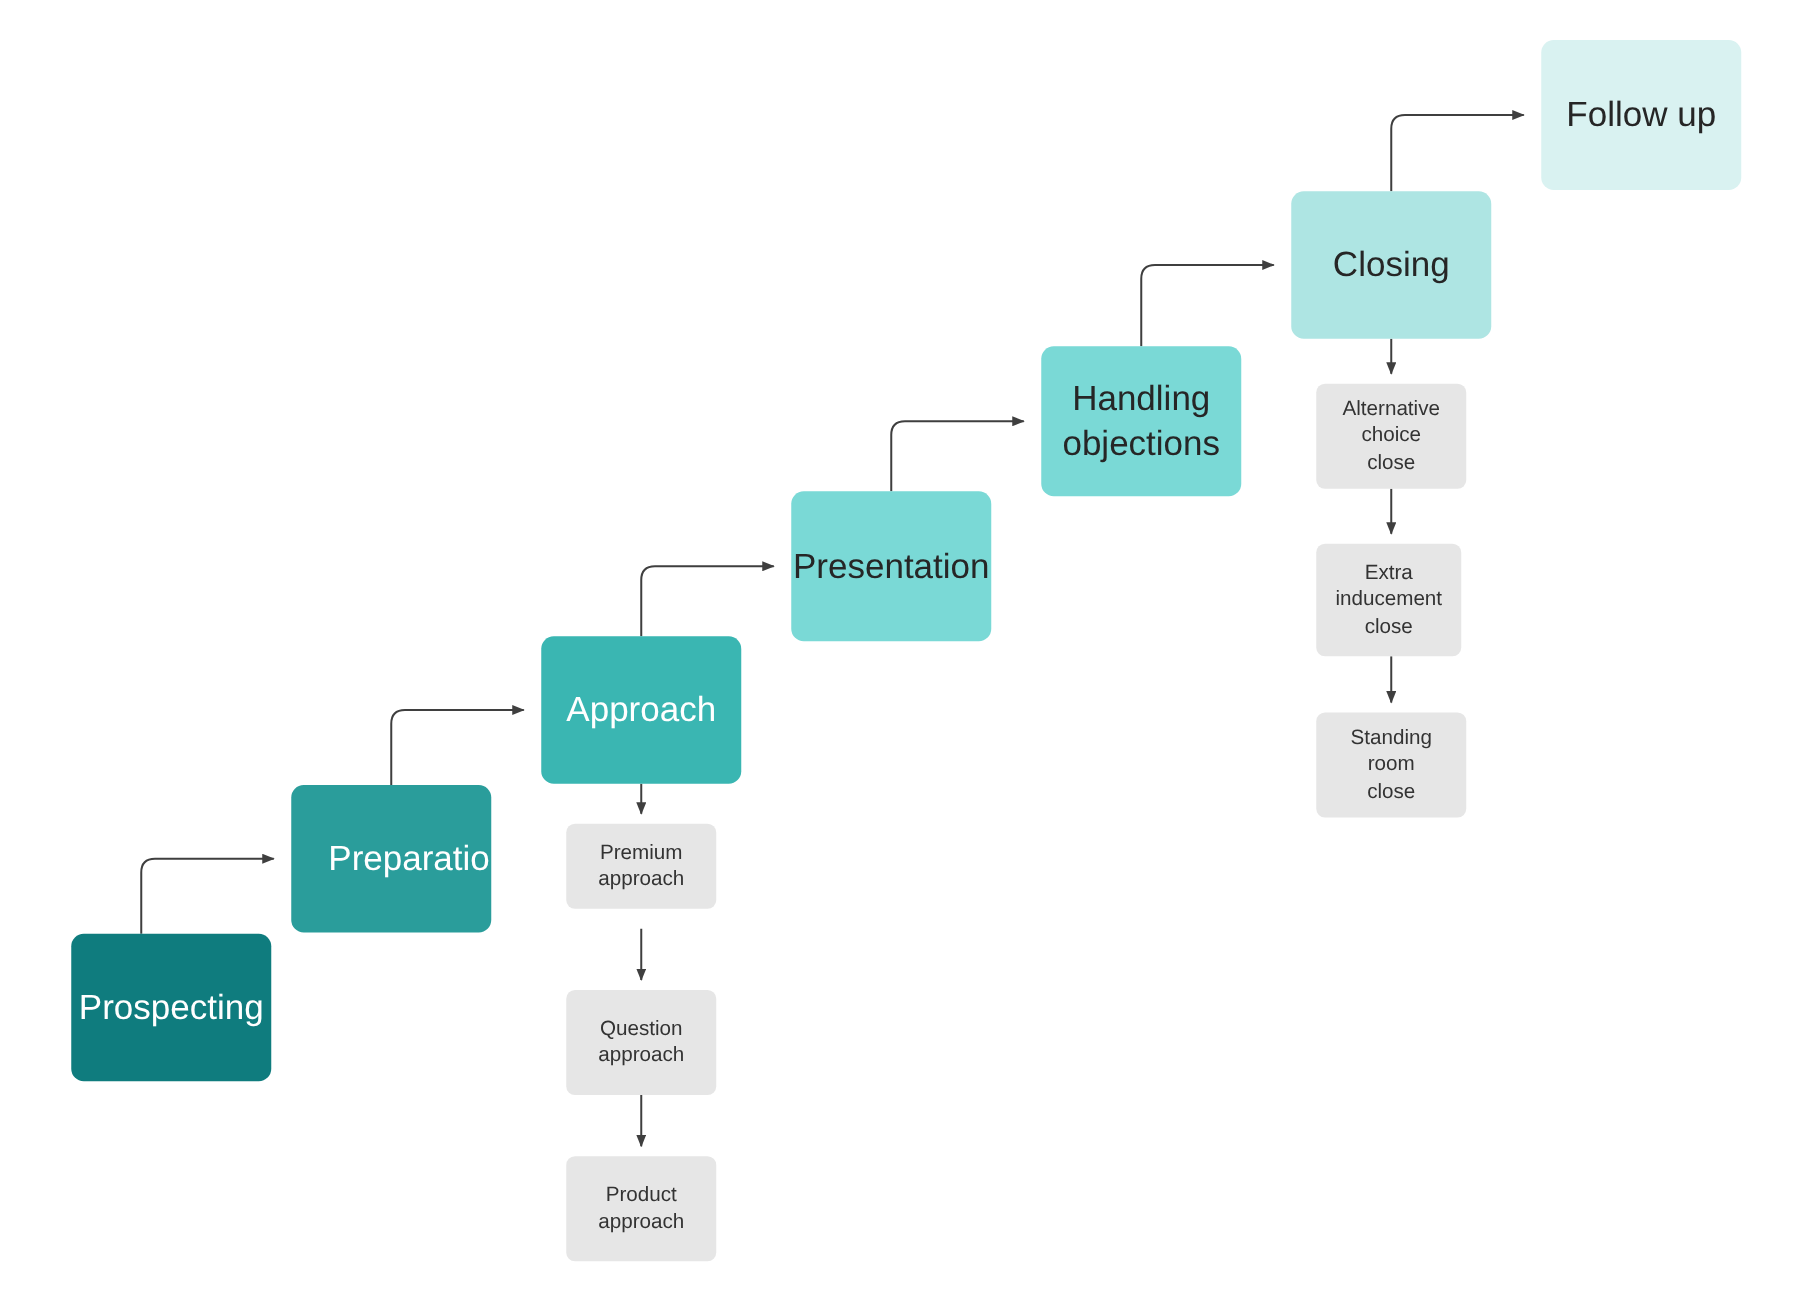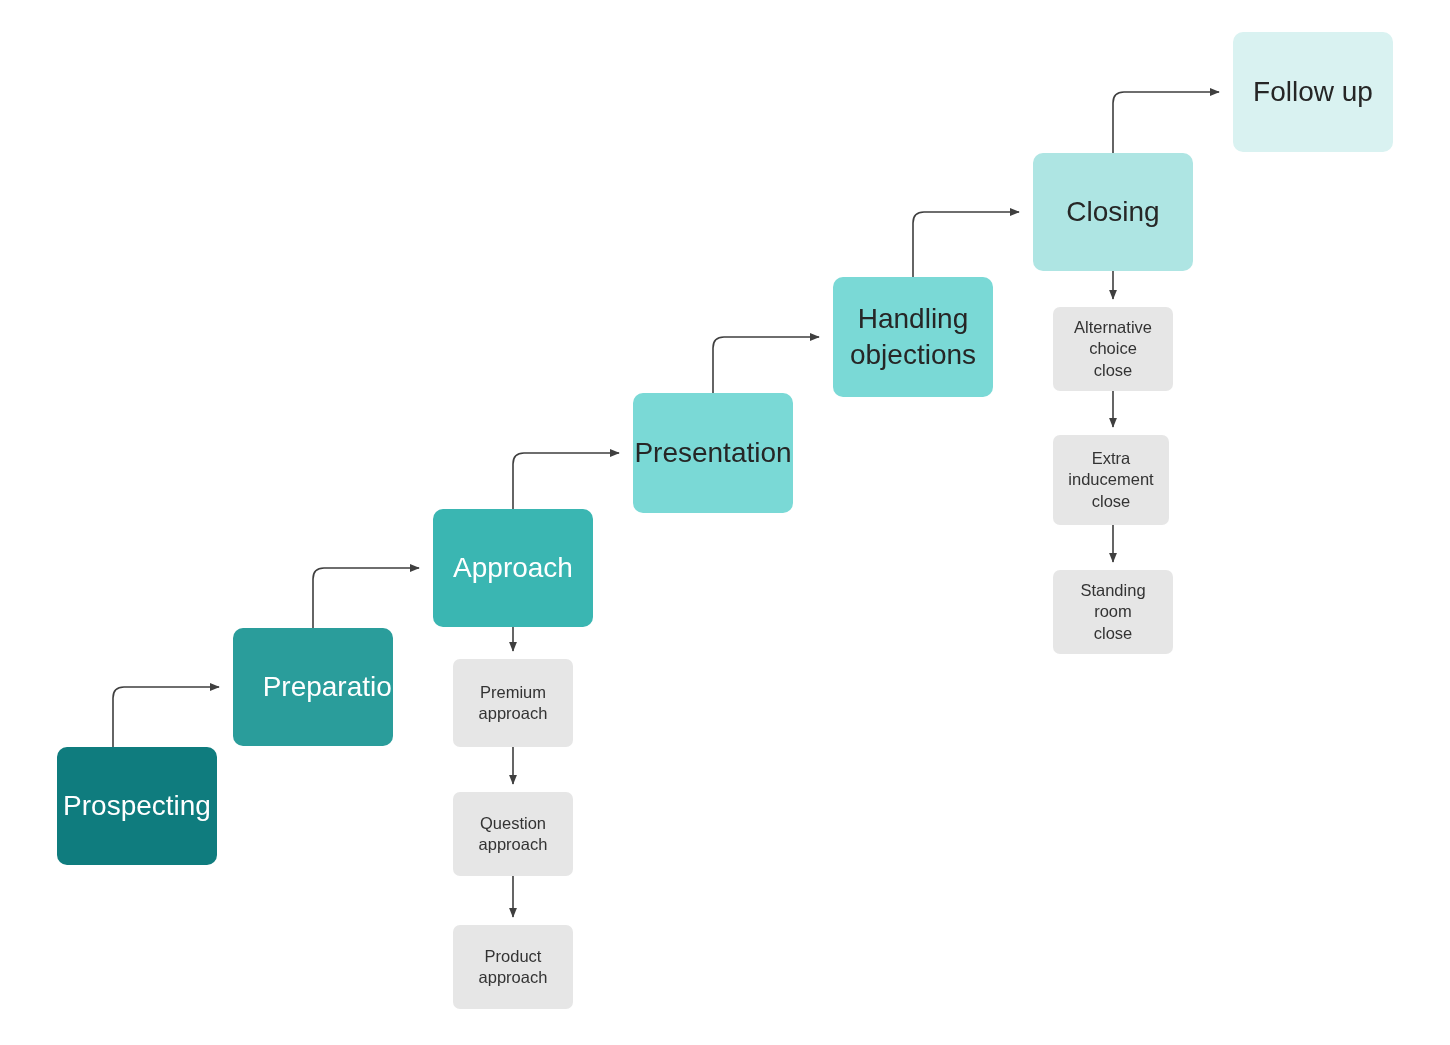--- a/index.html
+++ b/index.html
@@ -82,21 +82,21 @@
 
   <div id="nodes">
       <div class="node stage light-text" style="left: 33px; top: 747px; width: 160px; height: 118px; background: rgb(15, 124, 126); margin-left: 24px;">Prospecting</div>
       <div class="node stage light-text" style="left: 233px; top: 628px; width: 160px; height: 118px; background: rgb(42, 157, 155); padding-left: 44px;">Preparation</div>
       <div class="node stage light-text" style="left: 433px; top: 509px; width: 160px; height: 118px; background: rgb(58, 182, 178);">Approach</div>
       <div class="node stage dark-text" style="left: 633px; top: 393px; width: 160px; height: 120px; background: rgb(122, 217, 214);">Presentation</div>
       <div class="node stage dark-text" style="left: 833px; top: 277px; width: 160px; height: 120px; background: rgb(122, 217, 214);">Handling
 objections</div>
       <div class="node stage dark-text" style="left: 1033px; top: 153px; width: 160px; height: 118px; background: rgb(174, 229, 227);">Closing</div>
       <div class="node stage dark-text" style="left: 1233px; top: 32px; width: 160px; height: 120px; background: rgb(217, 242, 241);">Follow up</div>
-      <div class="node sub" style="left: 453px; top: 659px; width: 120px; height: 88px; background: rgb(230, 230, 230);">Premium
+      <div class="node sub" style="left: 453px; top: 659px; width: 120px; height: 68px; background: rgb(230, 230, 230);">Premium
 approach</div>
       <div class="node sub" style="left: 453px; top: 792px; width: 120px; height: 84px; background: rgb(230, 230, 230);">Question
 approach</div>
       <div class="node sub" style="left: 453px; top: 925px; width: 120px; height: 84px; background: rgb(230, 230, 230);">Product
 approach</div>
       <div class="node sub" style="left: 1053px; top: 307px; width: 120px; height: 84px; background: rgb(230, 230, 230);">Alternative
 choice close</div>
       <div class="node sub" style="left: 1053px; top: 435px; width: 116px; height: 90px; background: rgb(230, 230, 230);">Extra
 inducement
 close</div>

